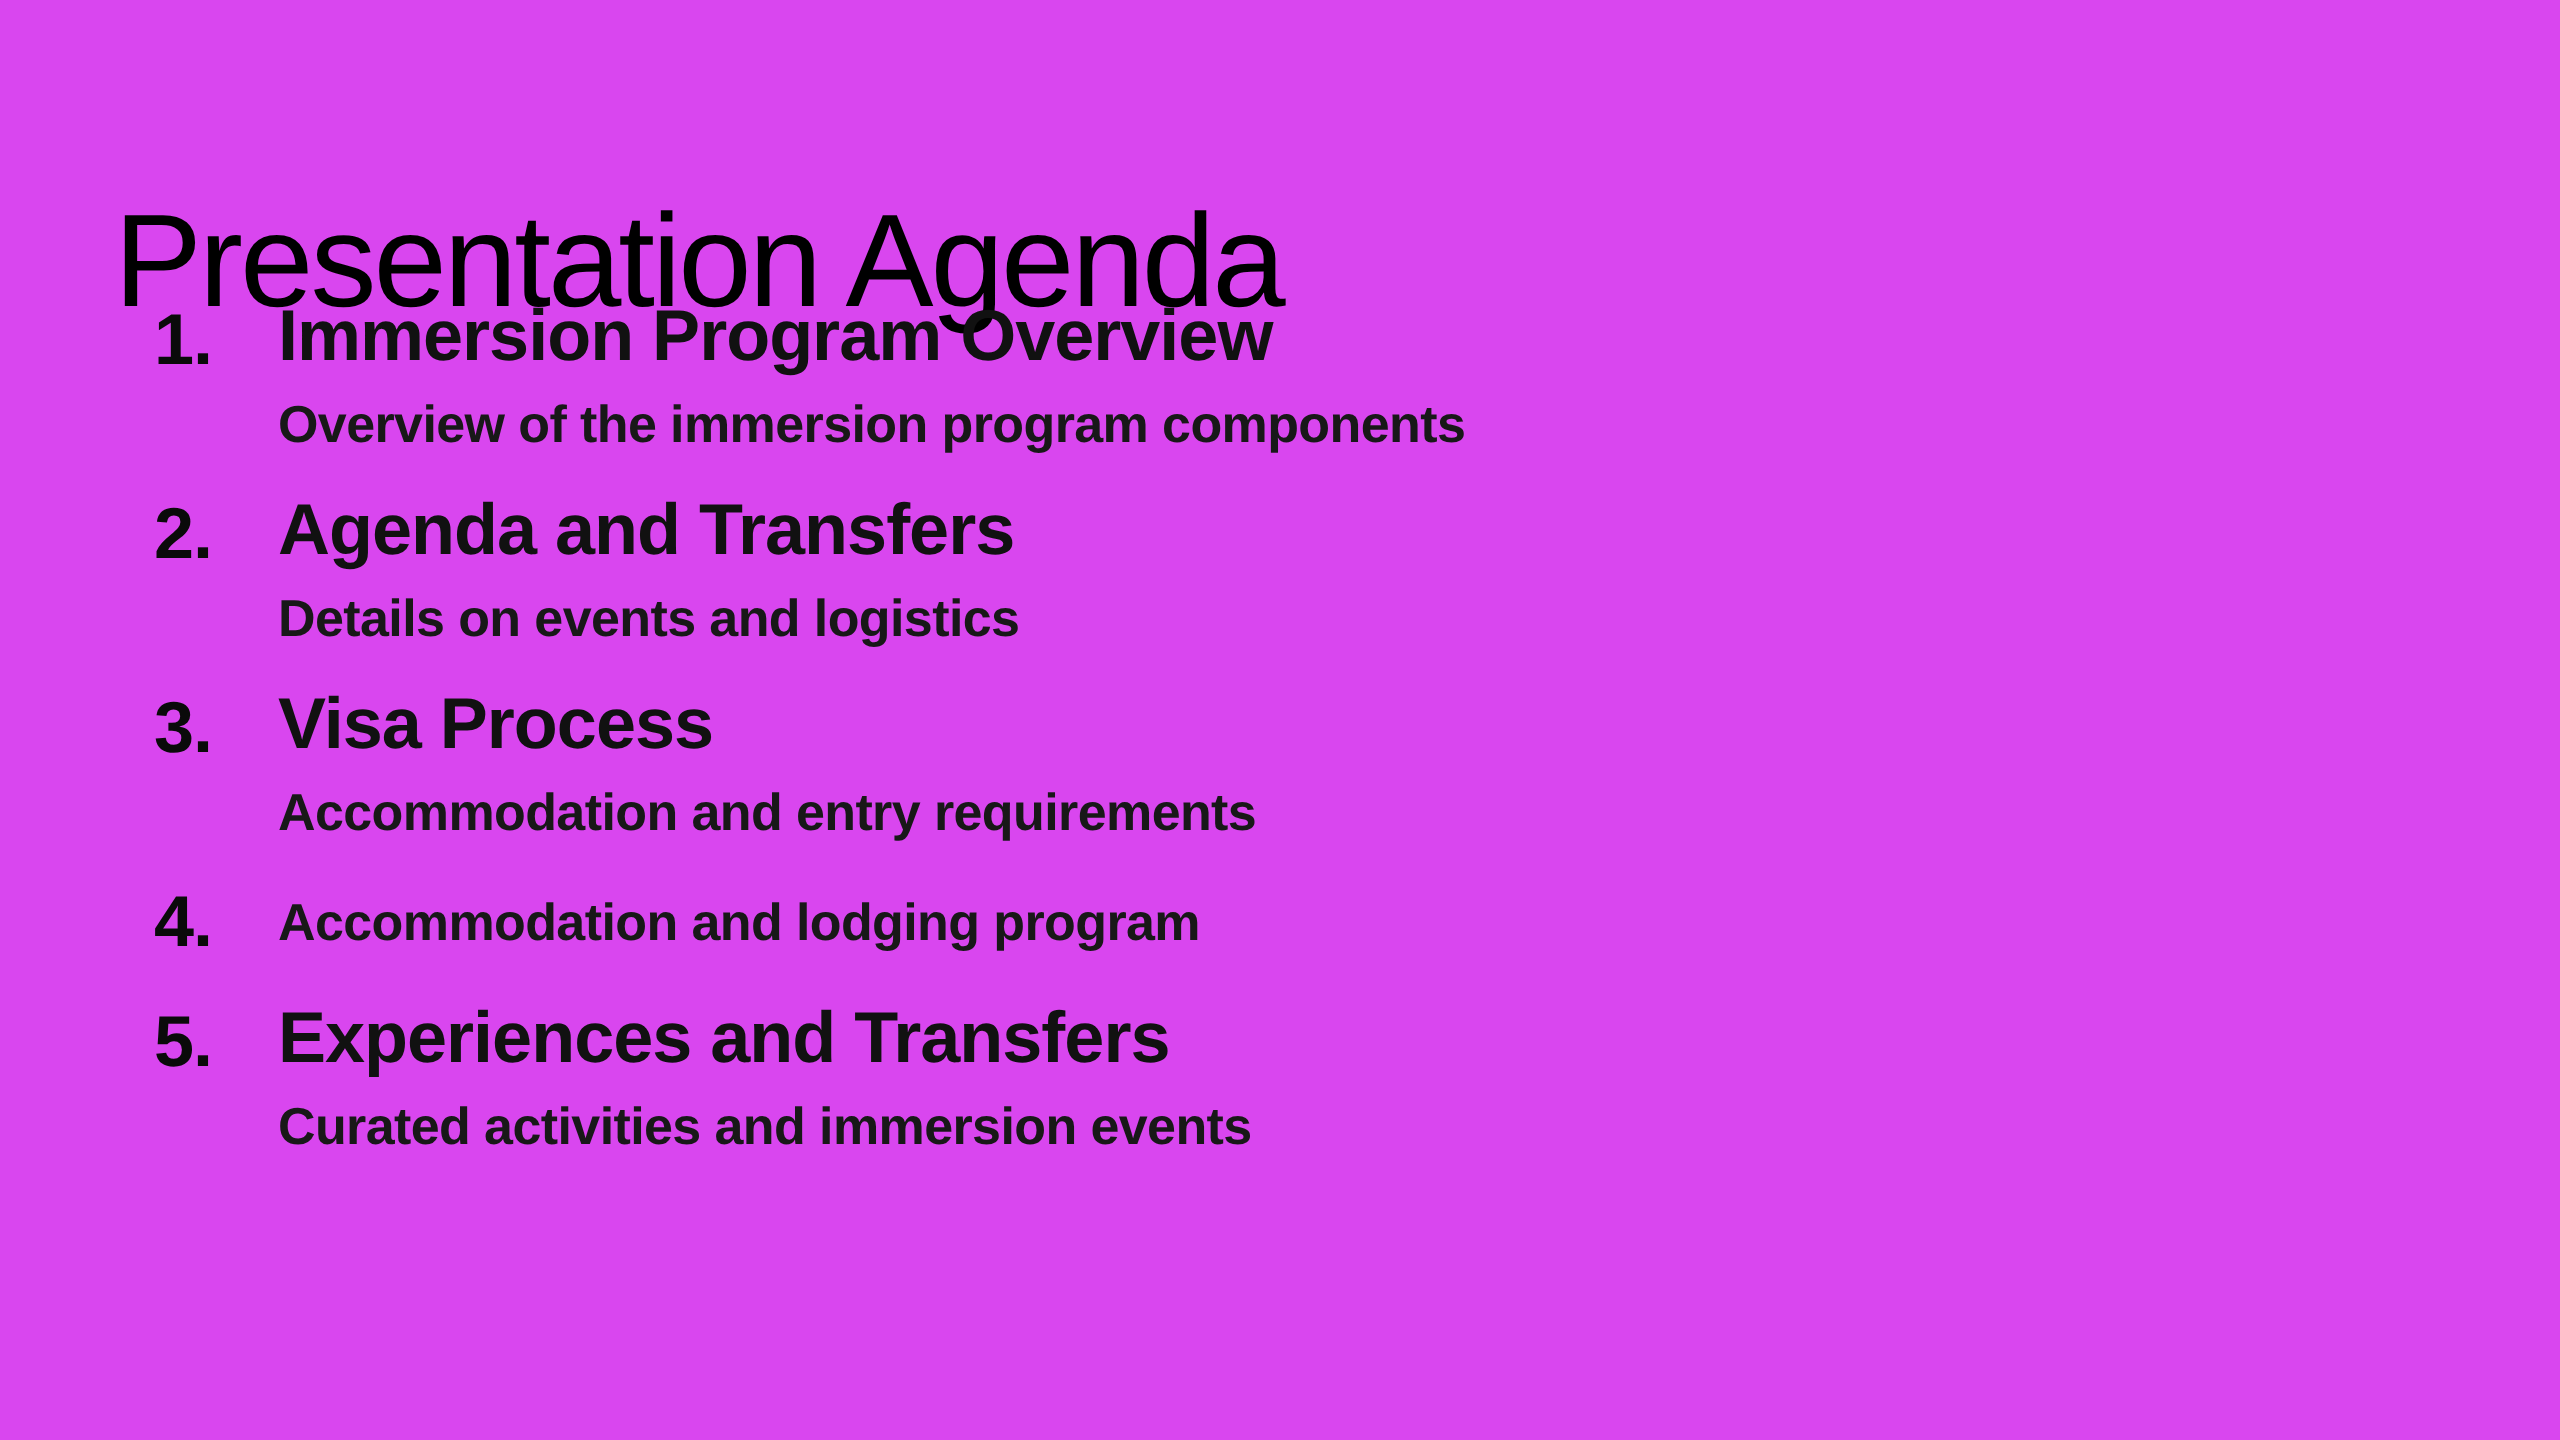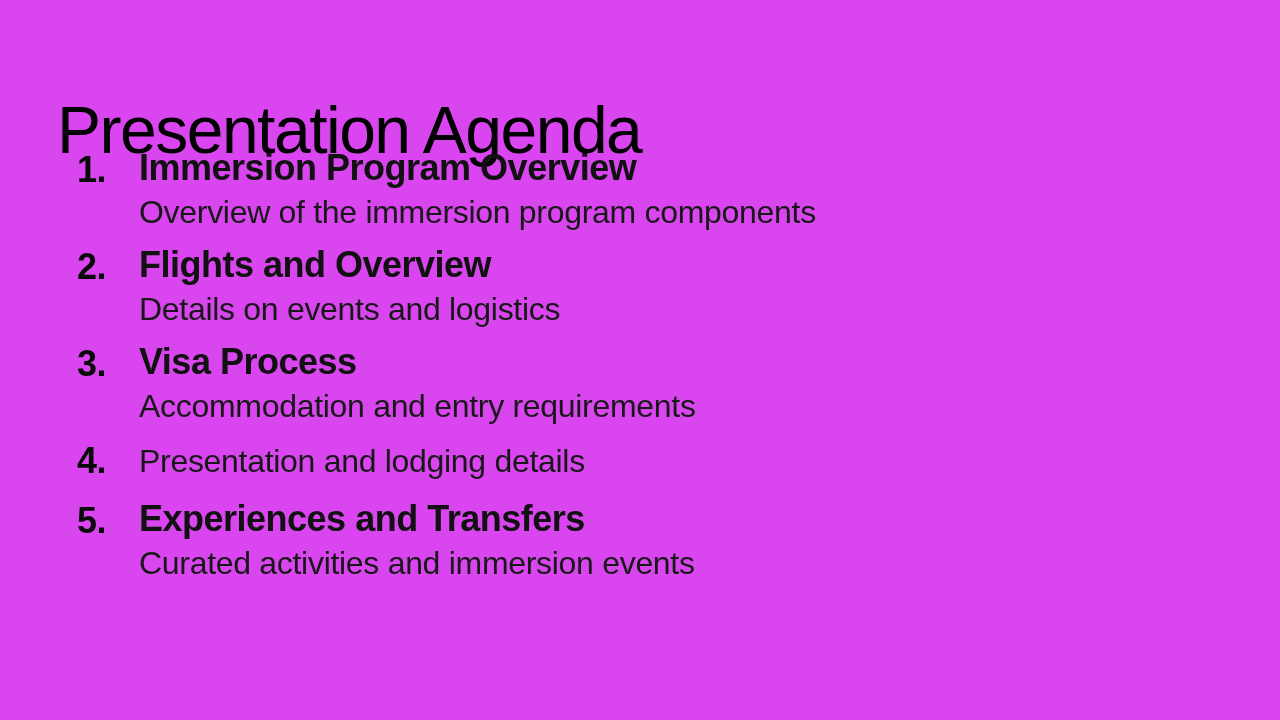--- a/index.html
+++ b/index.html
@@ -57,24 +57,24 @@
   }
   .item-title {
     font-size: 36px;
     line-height: 42px;
     font-weight: 700;
     letter-spacing: -0.5px;
     color: #111111;
     white-space: nowrap;
   }
   .item-description {
-    font-size: 32px;
+    font-size: 26px;
     line-height: 32px;
     margin-top: 7px;
-    font-weight: 400;
+    font-weight: 700;
     letter-spacing: -0.3px;
     color: #181818;
     white-space: nowrap;
   }
 </style>
 </head>
 <body>
 
 <div class="slide">
 
@@ -86,37 +86,37 @@
       <div class="item-number">1.</div>
       <div class="item-content">
         <div class="item-title">Immersion Program Overview</div>
         <div class="item-description">Overview of the immersion program components</div>
       </div>
     </div>
 
     <div class="agenda-item">
       <div class="item-number">2.</div>
       <div class="item-content">
-        <div class="item-title">Flights and Overview</div>
+        <div class="item-title">Agenda and Transfers</div>
         <div class="item-description">Details on events and logistics</div>
       </div>
     </div>
 
     <div class="agenda-item">
       <div class="item-number">3.</div>
       <div class="item-content">
         <div class="item-title">Visa Process</div>
         <div class="item-description">Accommodation and entry requirements</div>
       </div>
     </div>
 
     <div class="agenda-item">
       <div class="item-number">4.</div>
       <div class="item-content">
-        <div class="item-description">Presentation and lodging details</div>
+        <div class="item-description">Accommodation and lodging program</div>
       </div>
     </div>
 
     <div class="agenda-item">
       <div class="item-number">5.</div>
       <div class="item-content">
         <div class="item-title">Experiences and Transfers</div>
         <div class="item-description">Curated activities and immersion events</div>
       </div>
     </div>

